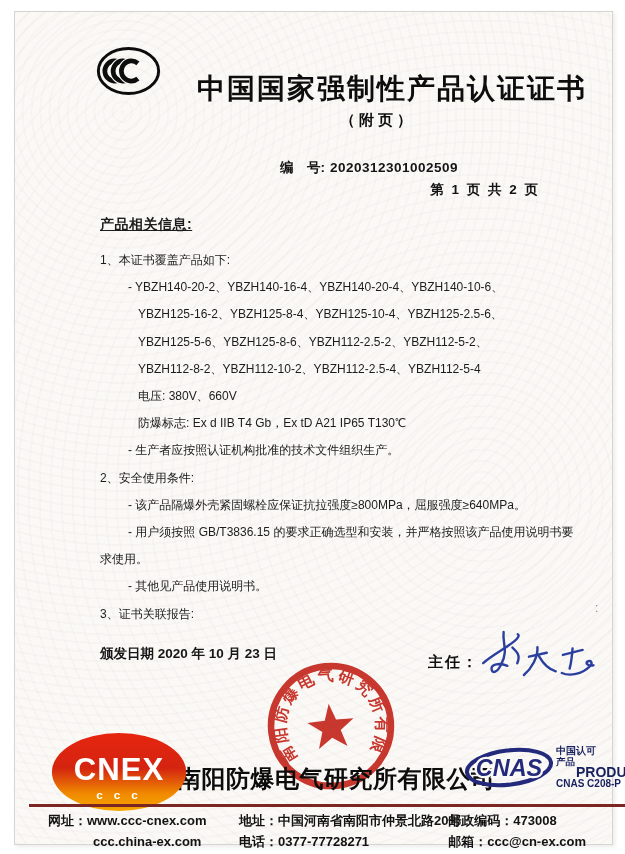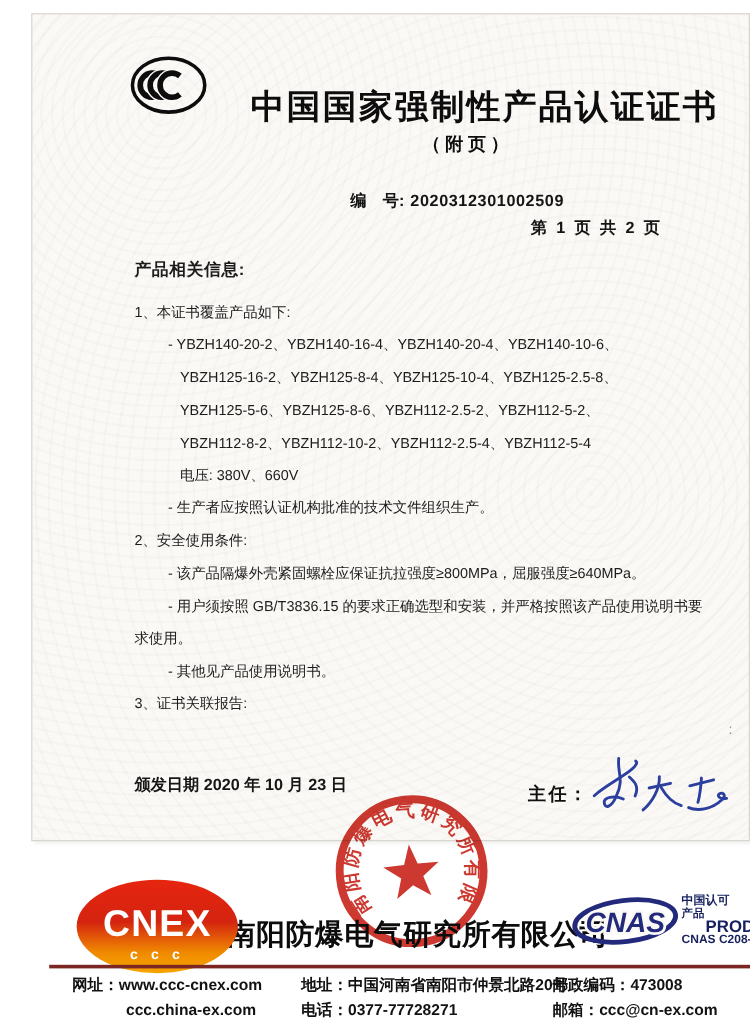--- a/index.html
+++ b/index.html
@@ -1,38 +1,38 @@
 <!DOCTYPE html>
 <html><head>
 <meta charset="utf-8">
 <style>
   * { margin:0; padding:0; box-sizing:border-box; }
   html,body { width:625px; height:854px; background:#ffffff; font-family:"Liberation Sans", sans-serif; }
   .page { position:relative; width:625px; height:854px; background:#ffffff; overflow:hidden; }
   .paper {
-    position:absolute; left:26px; top:11px; width:599px; height:690px;
+    position:absolute; left:14px; top:11px; width:599px; height:834px;
     background-color:#fbf9f6;
     background-image:
       repeating-radial-gradient(circle at 18% 12%, rgba(185,150,140,0.05) 0 2px, transparent 2px 9px),
       repeating-radial-gradient(circle at 78% 58%, rgba(140,150,185,0.045) 0 2px, transparent 2px 11px);
     border:1px solid #d8d4d0;
     box-shadow:2px 2px 4px rgba(0,0,0,0.08);
   }
   .abs { position:absolute; }
   .hdr-title { left:182px; top:58px; width:362px; text-align:center;
     font-size:28px; font-weight:800; letter-spacing:2px; color:#0d0d0d; white-space:nowrap; }
   .hdr-subtitle { left:182px; top:99px; width:362px; text-align:center;
     font-size:15px; font-weight:800; letter-spacing:4px; color:#0d0d0d; }
   .serial-row { left:193px; top:147px; width:322px; text-align:center;
     font-size:13.5px; font-weight:700; color:#141414; white-space:nowrap; }
   .serial-row .num { margin-left:5px; letter-spacing:0.5px; }
   .page-ind { top:169px; right:72px; font-size:13.5px; font-weight:600; color:#141414;
     letter-spacing:2px; white-space:nowrap; }
   .body-block { left:85px; top:204px; width:505px; color:#1c1c1c; }
-  .sec-heading { font-size:14px; font-weight:800; margin-bottom:13px; letter-spacing:0.5px; }
+  .sec-heading { font-size:14px; font-weight:800; margin-bottom:13px; letter-spacing:0.5px;text-decoration:underline; }
   .bline { font-size:12px; line-height:27.2px; white-space:nowrap; }
   .bline.l1 { padding-left:28px; }
   .bline.l2 { padding-left:38px; }
   .issue-date { left:85px; top:633px; font-size:13.5px; font-weight:600; color:#161616; white-space:nowrap; }
   .director-label { left:413px; top:641px; font-size:15px; font-weight:800; color:#101010; letter-spacing:2px; }
   .signature-svg { left:462px; top:608px; width:130px; height:75px; transform:rotate(-3deg); }
   .scan-artifact { left:580px; top:589px; font-size:12px; color:#8a8a8a; }
   .seal-svg { left:251px; top:649px; width:130px; height:130px; transform:rotate(-6deg);
     mix-blend-mode:multiply; opacity:0.92; }
   .company-name { left:162px; top:751px; font-size:24px; font-weight:800; color:#0c0c0c;
@@ -71,24 +71,25 @@
 
     <div class="abs serial-row">
       <span>编　号:</span><span class="num">2020312301002509</span>
     </div>
     <div class="abs page-ind">第 1 页 共 2 页</div>
 
     <div class="abs body-block">
       <div class="sec-heading">产品相关信息:</div>
       <div class="bline l0">1、本证书覆盖产品如下:</div>
       <div class="bline l1">- YBZH140-20-2、YBZH140-16-4、YBZH140-20-4、YBZH140-10-6、</div>
-      <div class="bline l2">YBZH125-16-2、YBZH125-8-4、YBZH125-10-4、YBZH125-2.5-8、</div>
+      <div class="bline l2">YBZH125-16-2、YBZH125-8-4、YBZH125-10-4、YBZH125-2.5-6、</div>
       <div class="bline l2">YBZH125-5-6、YBZH125-8-6、YBZH112-2.5-2、YBZH112-5-2、</div>
       <div class="bline l2">YBZH112-8-2、YBZH112-10-2、YBZH112-2.5-4、YBZH112-5-4</div>
       <div class="bline l2">电压: 380V、660V</div>
+      <div class="bline l2">防爆标志: Ex d IIB T4 Gb，Ex tD A21 IP65 T130℃</div>
       <div class="bline l1">- 生产者应按照认证机构批准的技术文件组织生产。</div>
       <div class="bline l0">2、安全使用条件:</div>
       <div class="bline l1">- 该产品隔爆外壳紧固螺栓应保证抗拉强度≥800MPa，屈服强度≥640MPa。</div>
       <div class="bline l1">- 用户须按照 GB/T3836.15 的要求正确选型和安装，并严格按照该产品使用说明书要</div>
       <div class="bline l0">求使用。</div>
       <div class="bline l1">- 其他见产品使用说明书。</div>
       <div class="bline l0">3、证书关联报告:</div>
     </div>
 
     <div class="abs issue-date">颁发日期 2020 年 10 月 23 日</div>

